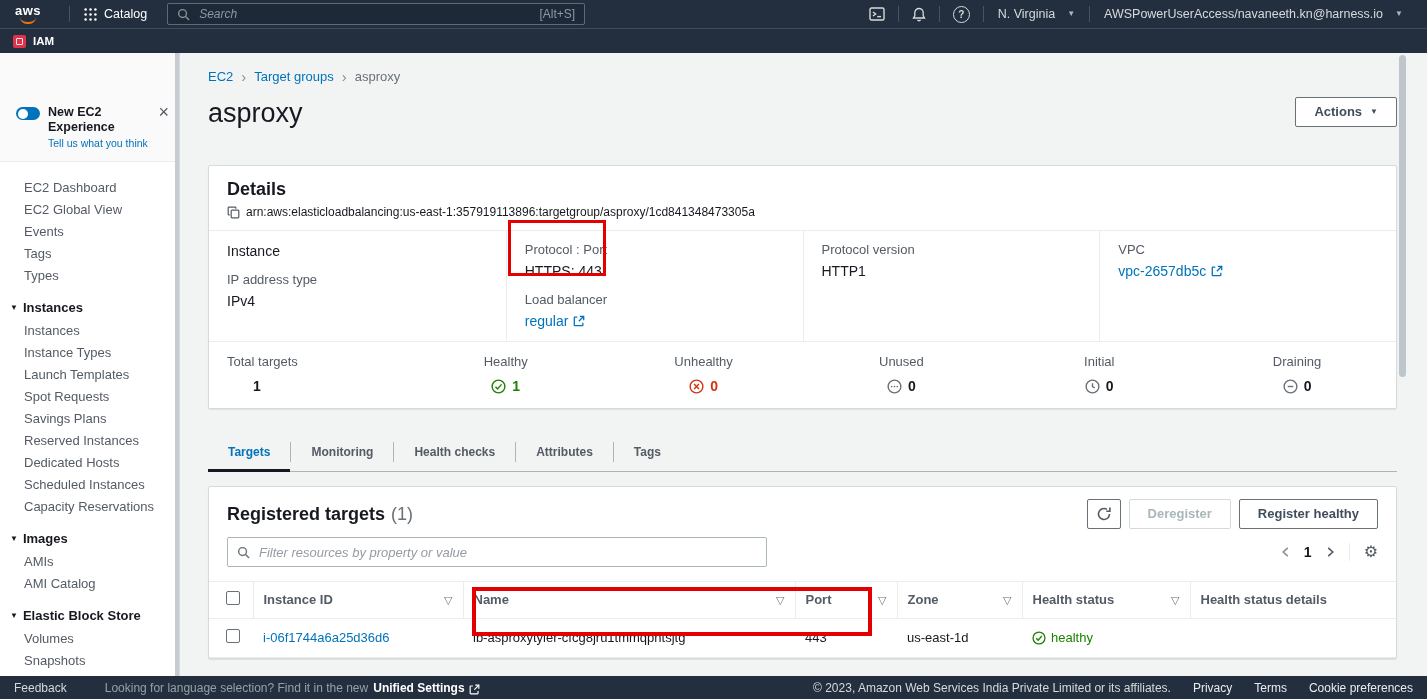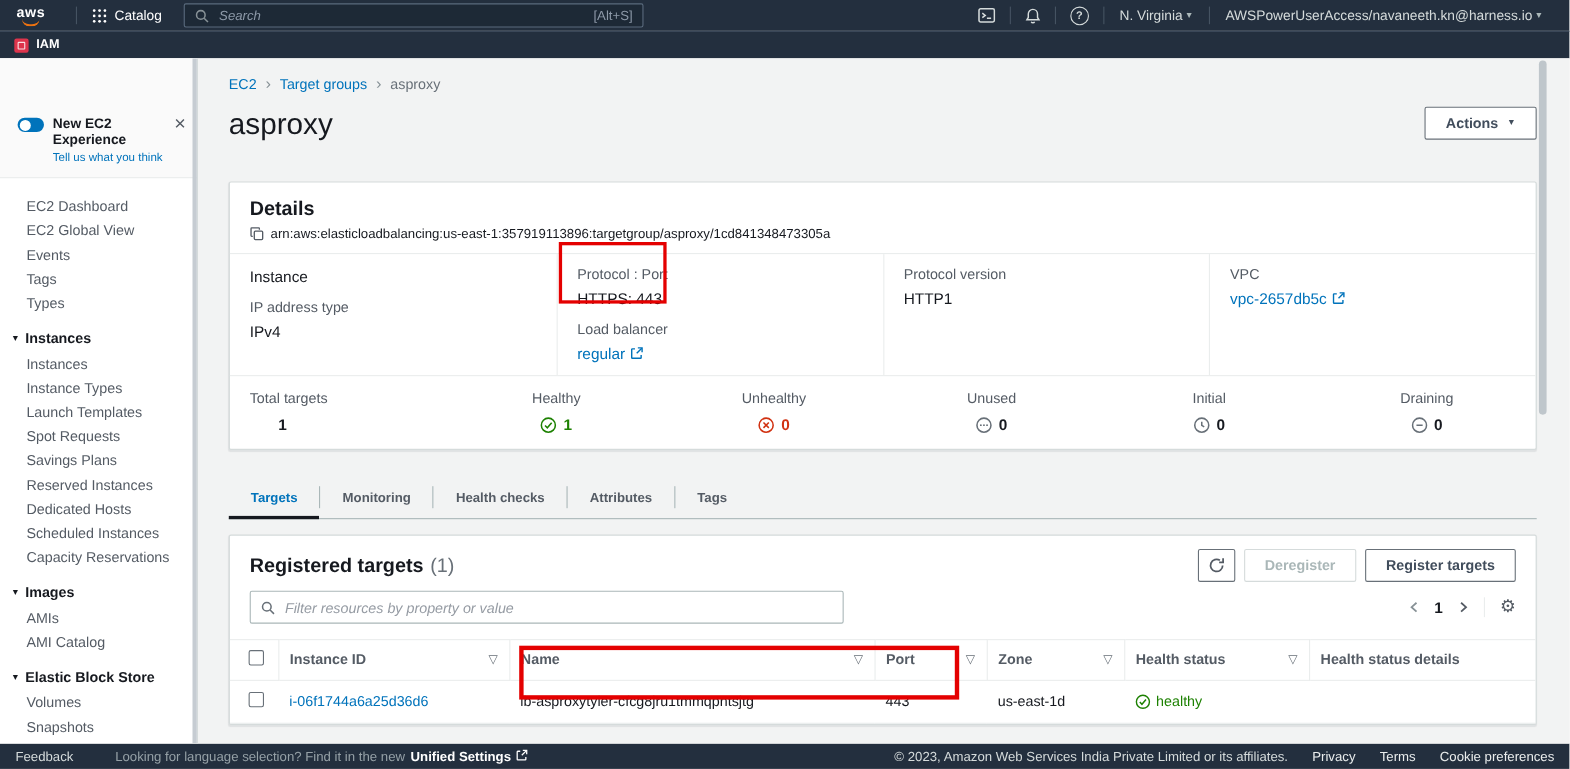--- a/index.html
+++ b/index.html
@@ -13,21 +13,21 @@
   .logo-smile{width:16px;height:5px;border-bottom:2px solid #ec7211;border-radius:0 0 8px 8px;}
   .vdiv{width:1px;height:16px;background:#455362;flex:none;}
   .services{display:flex;align-items:center;gap:7px;color:#fff;font-size:12.5px;padding:0 14px;cursor:pointer;}
   .searchbox{position:relative;width:398px;height:20px;margin-left:6px;background:#1d2936;border:1px solid #5a6b7d;border-radius:2px;display:flex;align-items:center;padding:0 9px;gap:7px;}
   .searchbox input{flex:1;background:transparent;border:none;outline:none;color:#e6e9ec;font-size:12px;}
   .searchbox input::placeholder{color:#8d99a8;font-style:italic;}
   .shortcut{color:#8d99a8;font-size:12px;}
   .top-right{margin-left:auto;display:flex;align-items:center;}
   .nav-ic{display:inline-flex;align-items:center;justify-content:center;padding:0 13px;cursor:pointer;}
   .help-circle{width:15px;height:15px;border:1.4px solid #d5dbdb;border-radius:50%;color:#d5dbdb;font-size:10px;font-weight:bold;display:inline-flex;align-items:center;justify-content:center;}
-  .nav-menu{display:flex;align-items:center;gap:2px;color:#d5dbdb;font-size:12.5px;padding:0 14px;cursor:pointer;white-space:nowrap;}
+  .nav-menu{display:flex;align-items:center;gap:12px;color:#d5dbdb;font-size:12.5px;padding:0 14px;cursor:pointer;white-space:nowrap;}
   .caret{font-size:8px;color:#aab7b8;line-height:8px;}
 
   
   .subbar{height:24px;flex:none;background:#232f3e;border-top:1px solid #3e4b5b;display:flex;align-items:center;padding:0 13px;gap:7px;}
   .iam-ic{width:13px;height:13px;border-radius:2px;background:#dd344c;position:relative;flex:none;}
   .iam-ic::after{content:"";position:absolute;inset:3px;border:1px solid rgba(255,255,255,.85);border-radius:1px;}
   .subbar-label{color:#fff;font-size:11.5px;font-weight:bold;}
 
   
   .body-row{flex:1;display:flex;min-height:0;}
@@ -122,21 +122,21 @@
   .anno{position:absolute;border:3px solid #e40000;pointer-events:none;}
   .anno-protocol{left:328px;top:167px;width:92px;height:50px;}
   .anno-row{left:292px;top:534px;width:392px;height:41px;border-width:4px;}
 
   .main-scroll-thumb{position:absolute;top:2px;right:21px;width:7px;height:322px;background:#bfc6cb;border-radius:4px;}
 
   
   .footer{height:23px;flex:none;background:#232f3e;display:flex;align-items:center;padding:0 14px;font-size:12px;}
   .ft-feedback{color:#d5dbdb;cursor:pointer;}
   .ft-lang{color:#95a0a6;margin-left:38px;}
-  .ft-unified{color:#fff;font-weight:bold;margin-left:5px;display:inline-flex;align-items:flex-start;gap:4px;cursor:pointer;}
+  .ft-unified{color:#fff;font-weight:bold;margin-left:5px;display:inline-flex;align-items:flex-end;gap:4px;cursor:pointer;}
   .ft-right{margin-left:auto;display:flex;align-items:center;gap:22px;}
   .ft-copy{color:#d5dbdb;}
   .ft-link{color:#eaeded;cursor:pointer;}
 </style>
 </head>
 <body>
 
 <div class="app">
 
   <header class="topbar">
@@ -429,21 +429,21 @@
           <h2>Registered targets</h2>
           <span class="rt-count">(1)</span>
           <div class="rt-actions">
             <button class="icon-btn">
               <svg width="16" height="16" viewBox="0 0 16 16">
                   <path d="M13.5 8A5.5 5.5 0 1 1 11 3.4" fill="none" stroke="#545b64" stroke-width="1.6"></path>
                   <path d="M13.9 1.6v3.6h-3.6" fill="none" stroke="#545b64" stroke-width="1.6"></path>
                 </svg>
             </button>
             <button class="btn disabled">Deregister</button>
-            <button class="btn">Register targets</button>
+            <button class="btn">Register healthy</button>
           </div>
         </div>
         <div class="rt-filter">
           <div class="filter-box">
             <svg width="13" height="13" viewBox="0 0 14 14">
                 <circle cx="6" cy="6" r="4.2" fill="none" stroke="#687078" stroke-width="1.5"></circle>
                 <line x1="9.2" y1="9.2" x2="13" y2="13" stroke="#687078" stroke-width="1.5"></line>
               </svg>
             <input placeholder="Filter resources by property or value" style="">
           </div>

